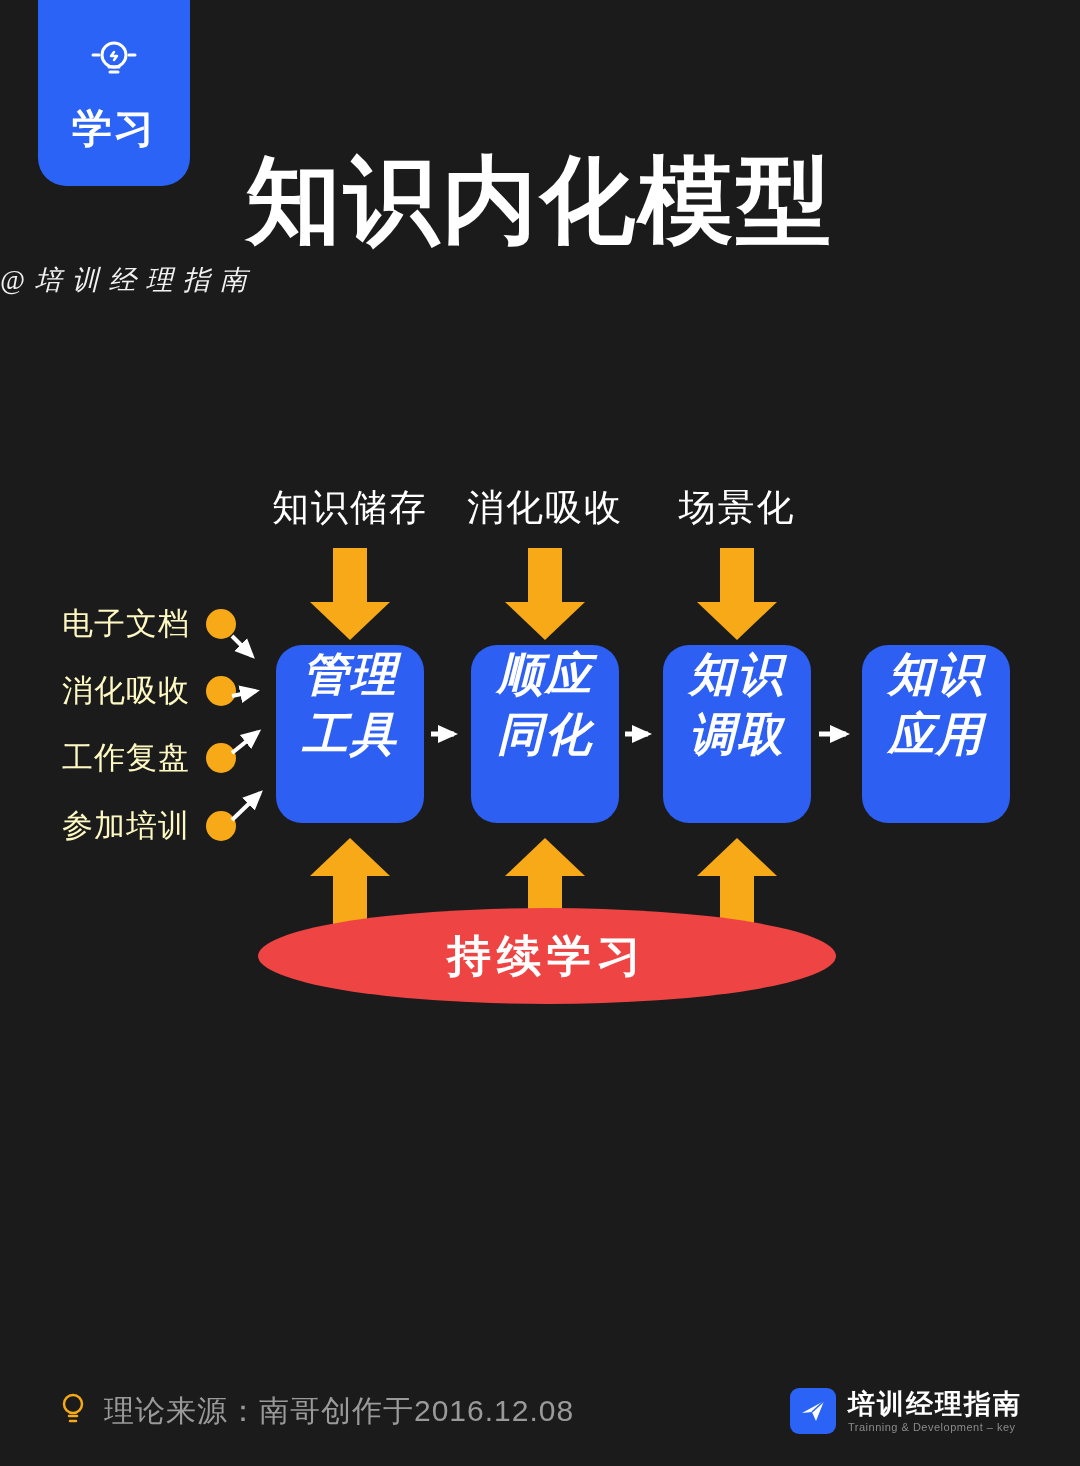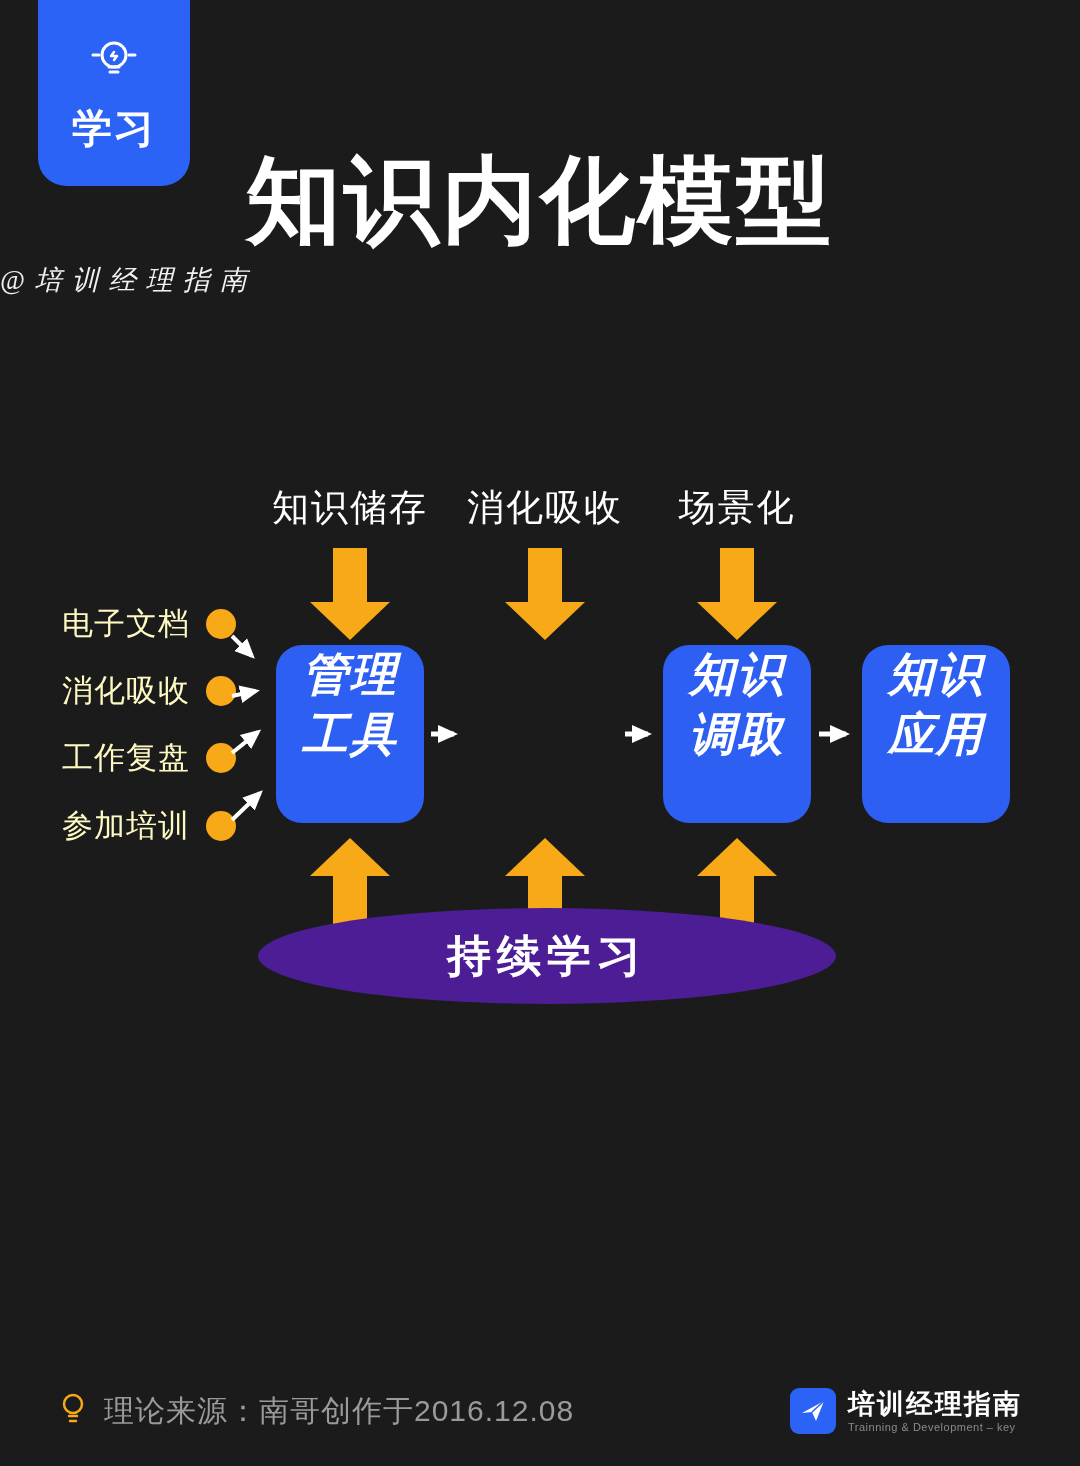--- a/index.html
+++ b/index.html
@@ -83,21 +83,21 @@
     width:30px; height:30px; border-radius:50%;
     background:#f7a917; margin-left:14px; flex:none;
   }
   .input-row.r1 { top:606px; }
   .input-row.r2 { top:673px; }
   .input-row.r3 { top:740px;align-items:center; }
   .input-row.r4 { top:808px; }
 
   .ellipse {
     position:absolute; left:258px; top:908px; width:578px; height:96px;
-    background:#4c1d95; border-radius:50%;
+    background:#ef4444; border-radius:50%;
     display:flex; align-items:center; justify-content:center;
     font-size:44px; font-weight:bold; letter-spacing:6px;
   }
 
   .flow-overlay {
     position:absolute; left:0; top:0; width:1080px; height:1466px;
     pointer-events:none;
   }
 
   
@@ -163,20 +163,24 @@
       <div class="shaft" style="height:62px;"></div>
   </div>
   <div class="block-arrow arrow-up a3">
     <div class="head-up"></div>
       <div class="shaft" style="height:62px;"></div>
   </div>
 
   <div class="box b1">
     <span>管理</span>
     <span>工具</span>
+  </div>
+  <div class="box b2">
+    <span>顺应</span>
+    <span>同化</span>
   </div>
   <div class="box b3">
     <span>知识</span>
     <span>调取</span>
   </div>
   <div class="box b4">
     <span>知识</span>
     <span>应用</span>
   </div>
 

